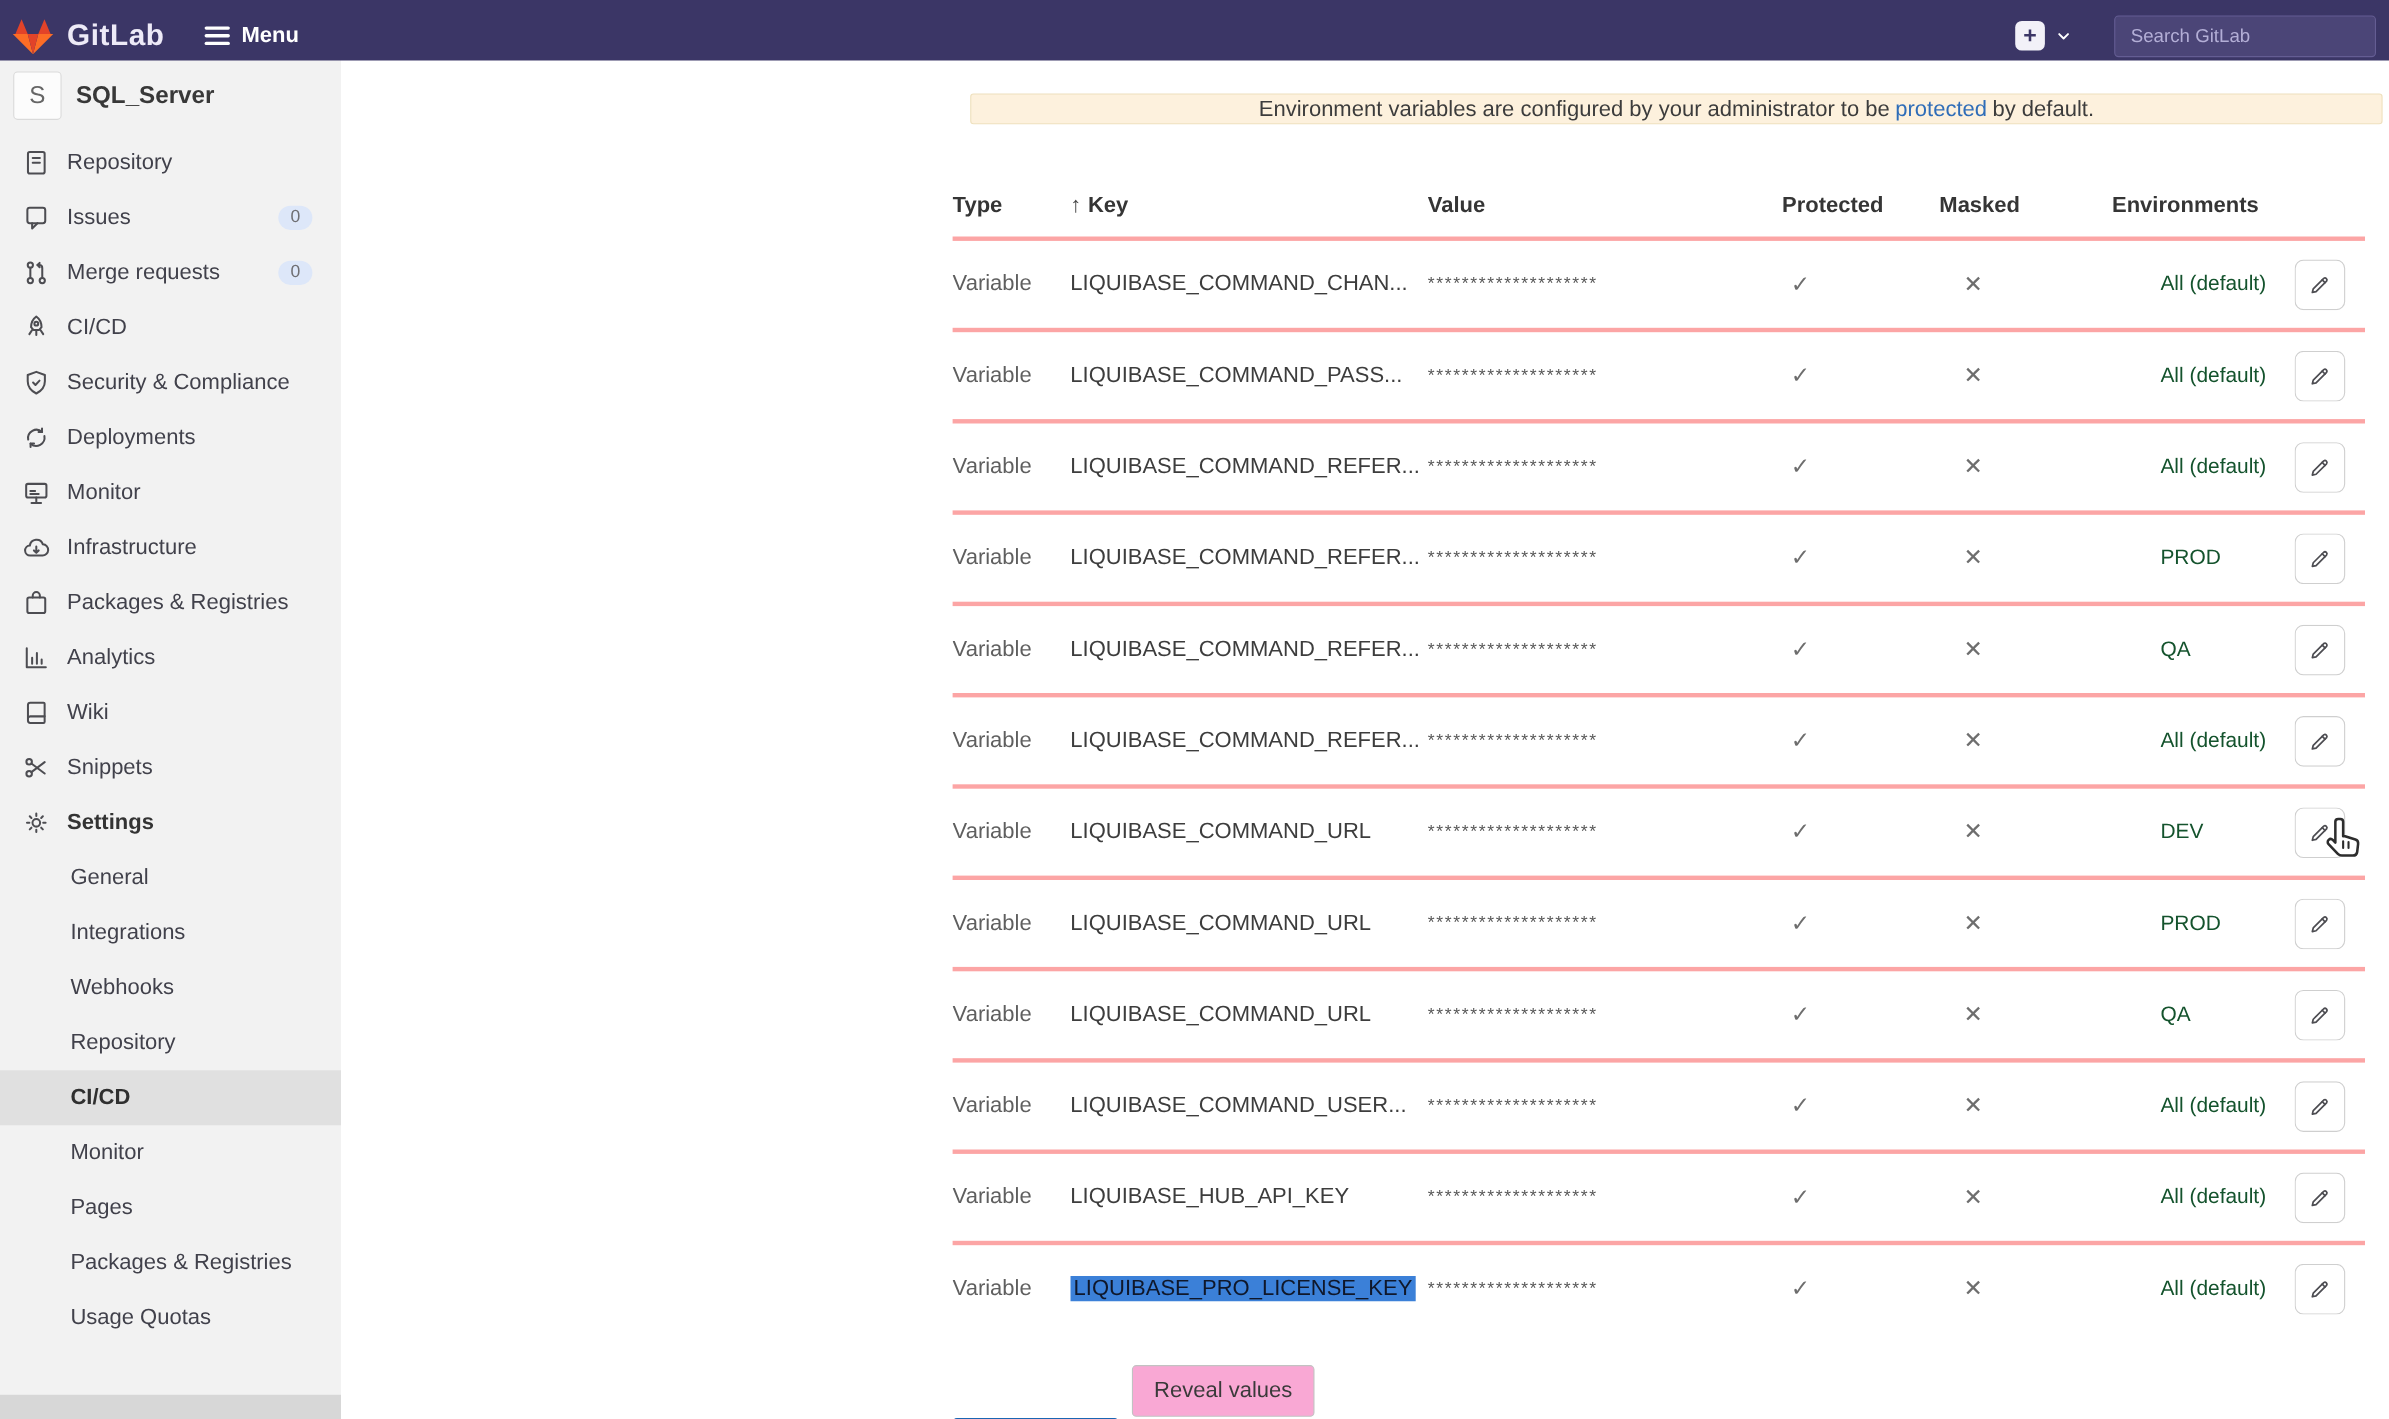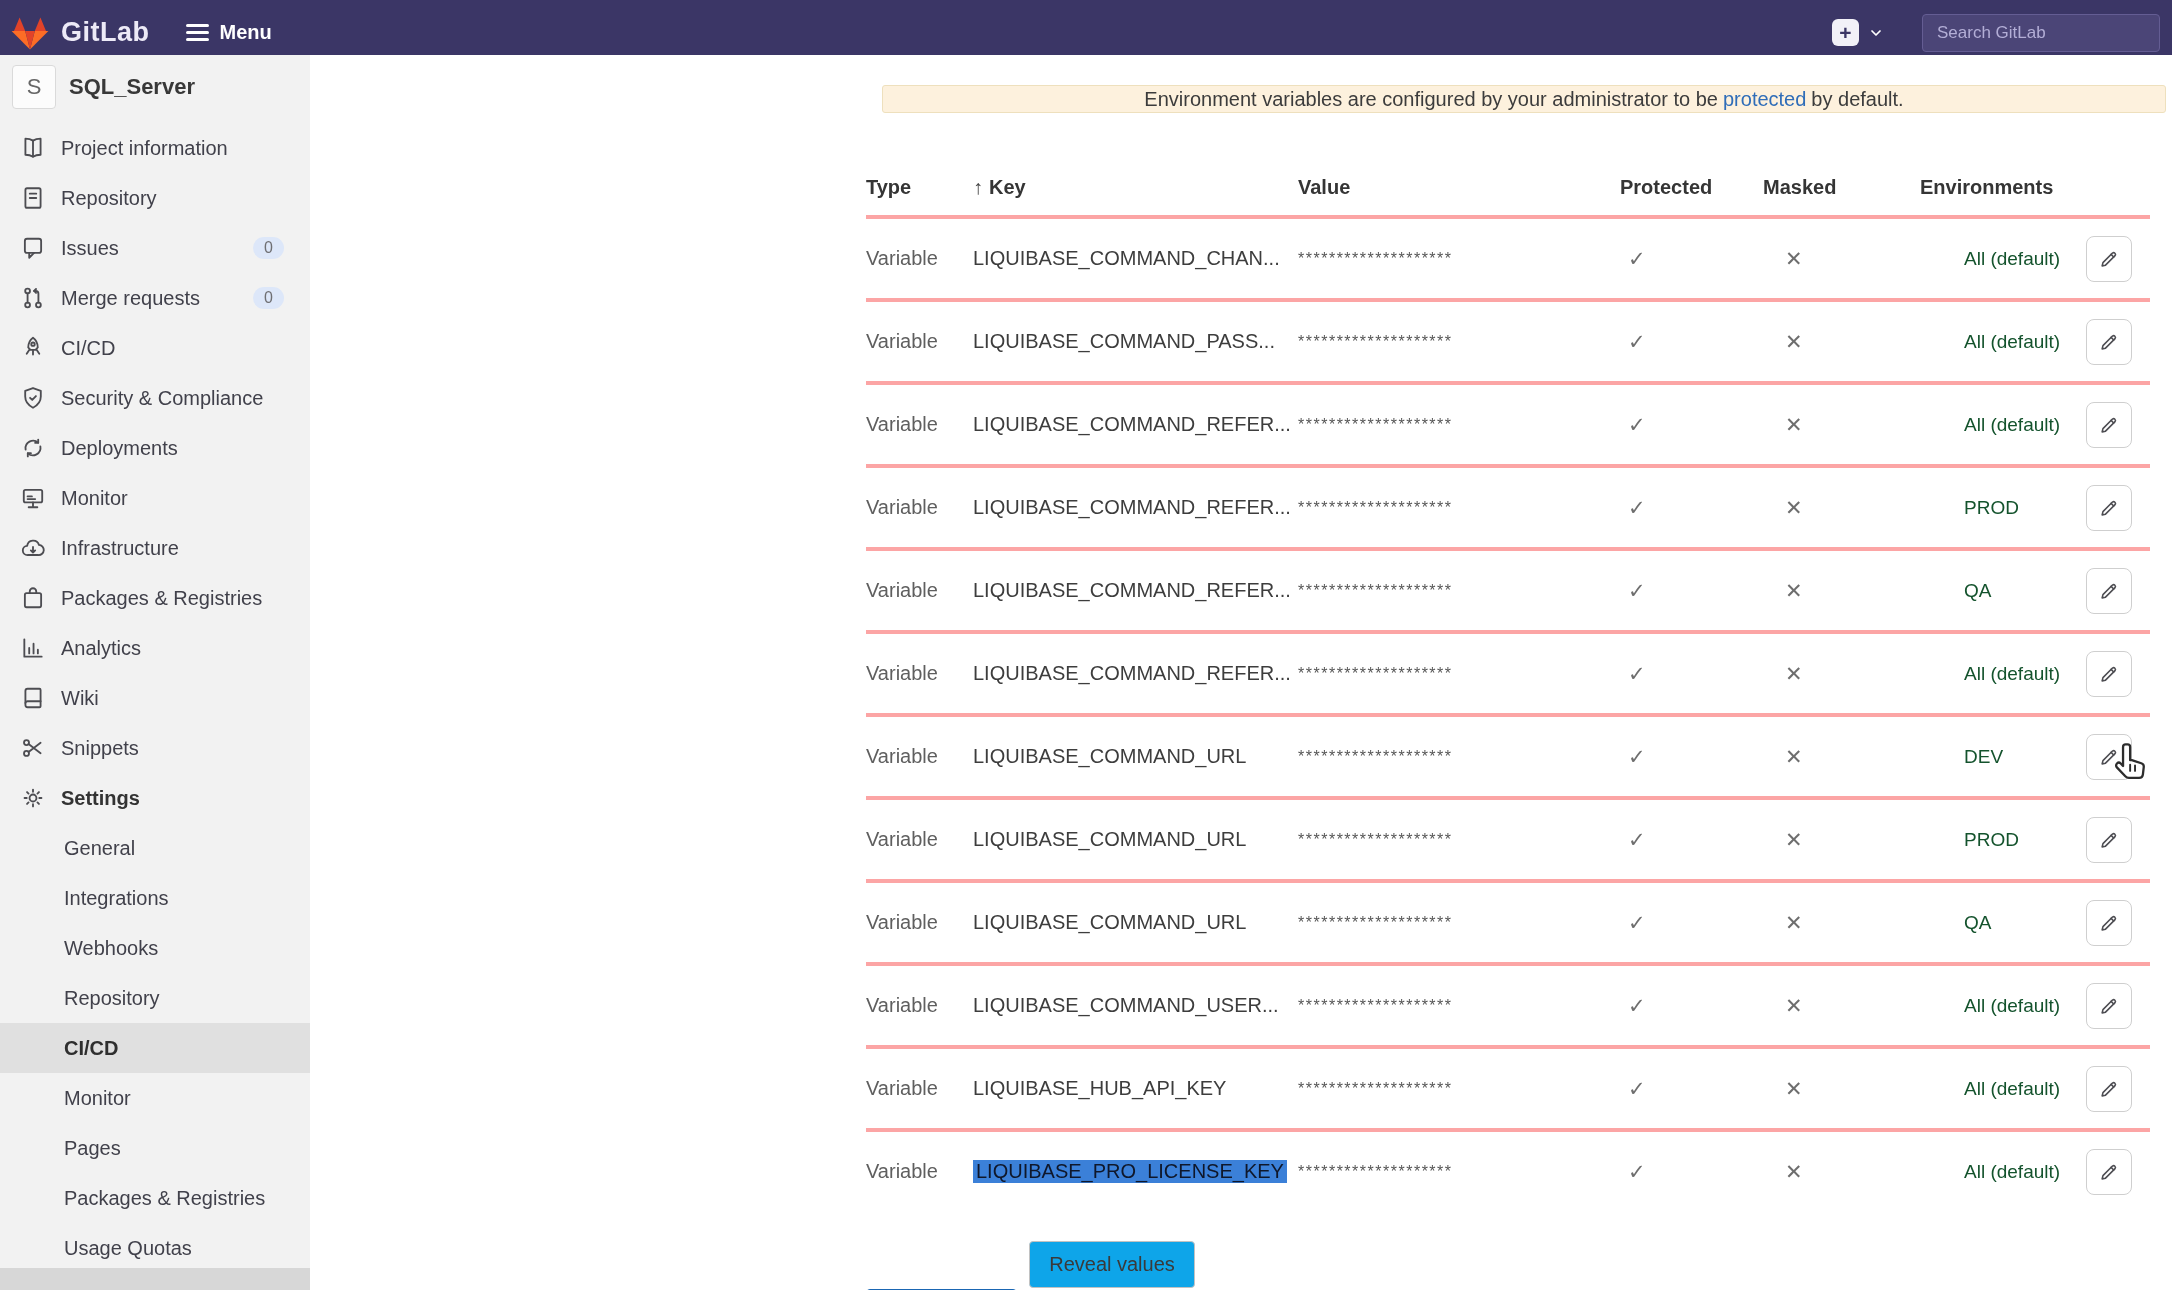--- a/index.html
+++ b/index.html
@@ -79,21 +79,21 @@
   .x-cell{padding-left:22px;font-size:21px;color:#6e6e6e;}
   .env-cell{font-size:19px;color:#14532d;margin-left:44px;}
   .edit-btn{
     width:46px;height:46px;border:1px solid #cfcfcf;border-radius:8px;background:#fff;
     display:flex;align-items:center;justify-content:center;cursor:pointer;padding:0;
   }
   .edit-btn svg{width:22px;height:22px;}
   .actions{display:flex;gap:12px;margin-top:30px;}
   .btn{height:47px;border-radius:4px;font-size:20px;padding:0 19px;cursor:pointer;font-family:"Liberation Sans",sans-serif;}
   .btn-primary{background:var(--accent_blue,#1e74c9);border:1px solid #1a66b3;color:#ffffff;margin-top:48px;}
-  .btn-secondary{background:#0ea5e9;border:1px solid #c2c2c2;color:#3a3a3a;}
+  .btn-secondary{background:#f9a8d4;border:1px solid #c2c2c2;color:#3a3a3a;}
   .bottom-sep{margin-top:33px;border-top:1px solid #e2e2e2;width:1284px;height:0;}
   
   .cursor-overlay{position:absolute;left:2108px;top:738px;width:46px;height:52px;z-index:50;pointer-events:none;}
 </style>
 </head>
 <body>
 
 <div class="topbar">
   <div class="brand-block">
     <svg width="40" height="36" viewBox="0 0 100 90">
@@ -126,29 +126,20 @@
 
 <aside class="sidebar">
   <div class="project-row">
     <div class="avatar">S</div>
     <div class="project-name">SQL_Server</div>
   </div>
   <nav class="nav" id="sidebar-nav">
       <div class="nav-item">
         <span class="nav-icon">
           <svg viewBox="0 0 24 24" fill="none" stroke="#4d4d52" stroke-width="1.7" stroke-linecap="round" stroke-linejoin="round">
-            <path d="M12 5.2C10 3.9 7.6 3.4 5 3.4v14.8c2.6 0 5 .5 7 1.8 2-1.3 4.4-1.8 7-1.8V3.4c-2.6 0-5 .5-7 1.8z"></path>
-            <path d="M12 5.2V20"></path>
-          </svg>
-        </span>
-        <span class="nav-label">Project information</span>
-      </div>
-      <div class="nav-item">
-        <span class="nav-icon">
-          <svg viewBox="0 0 24 24" fill="none" stroke="#4d4d52" stroke-width="1.7" stroke-linecap="round" stroke-linejoin="round">
             <rect x="5" y="3" width="14" height="18" rx="1.5"></rect>
             <path d="M9 8h6M9 12h6"></path>
           </svg>
         </span>
         <span class="nav-label">Repository</span>
       </div>
       <div class="nav-item">
         <span class="nav-icon">
           <svg viewBox="0 0 24 24" fill="none" stroke="#4d4d52" stroke-width="1.7" stroke-linecap="round" stroke-linejoin="round">
             <rect x="4.5" y="3.5" width="15" height="13" rx="2"></rect>

